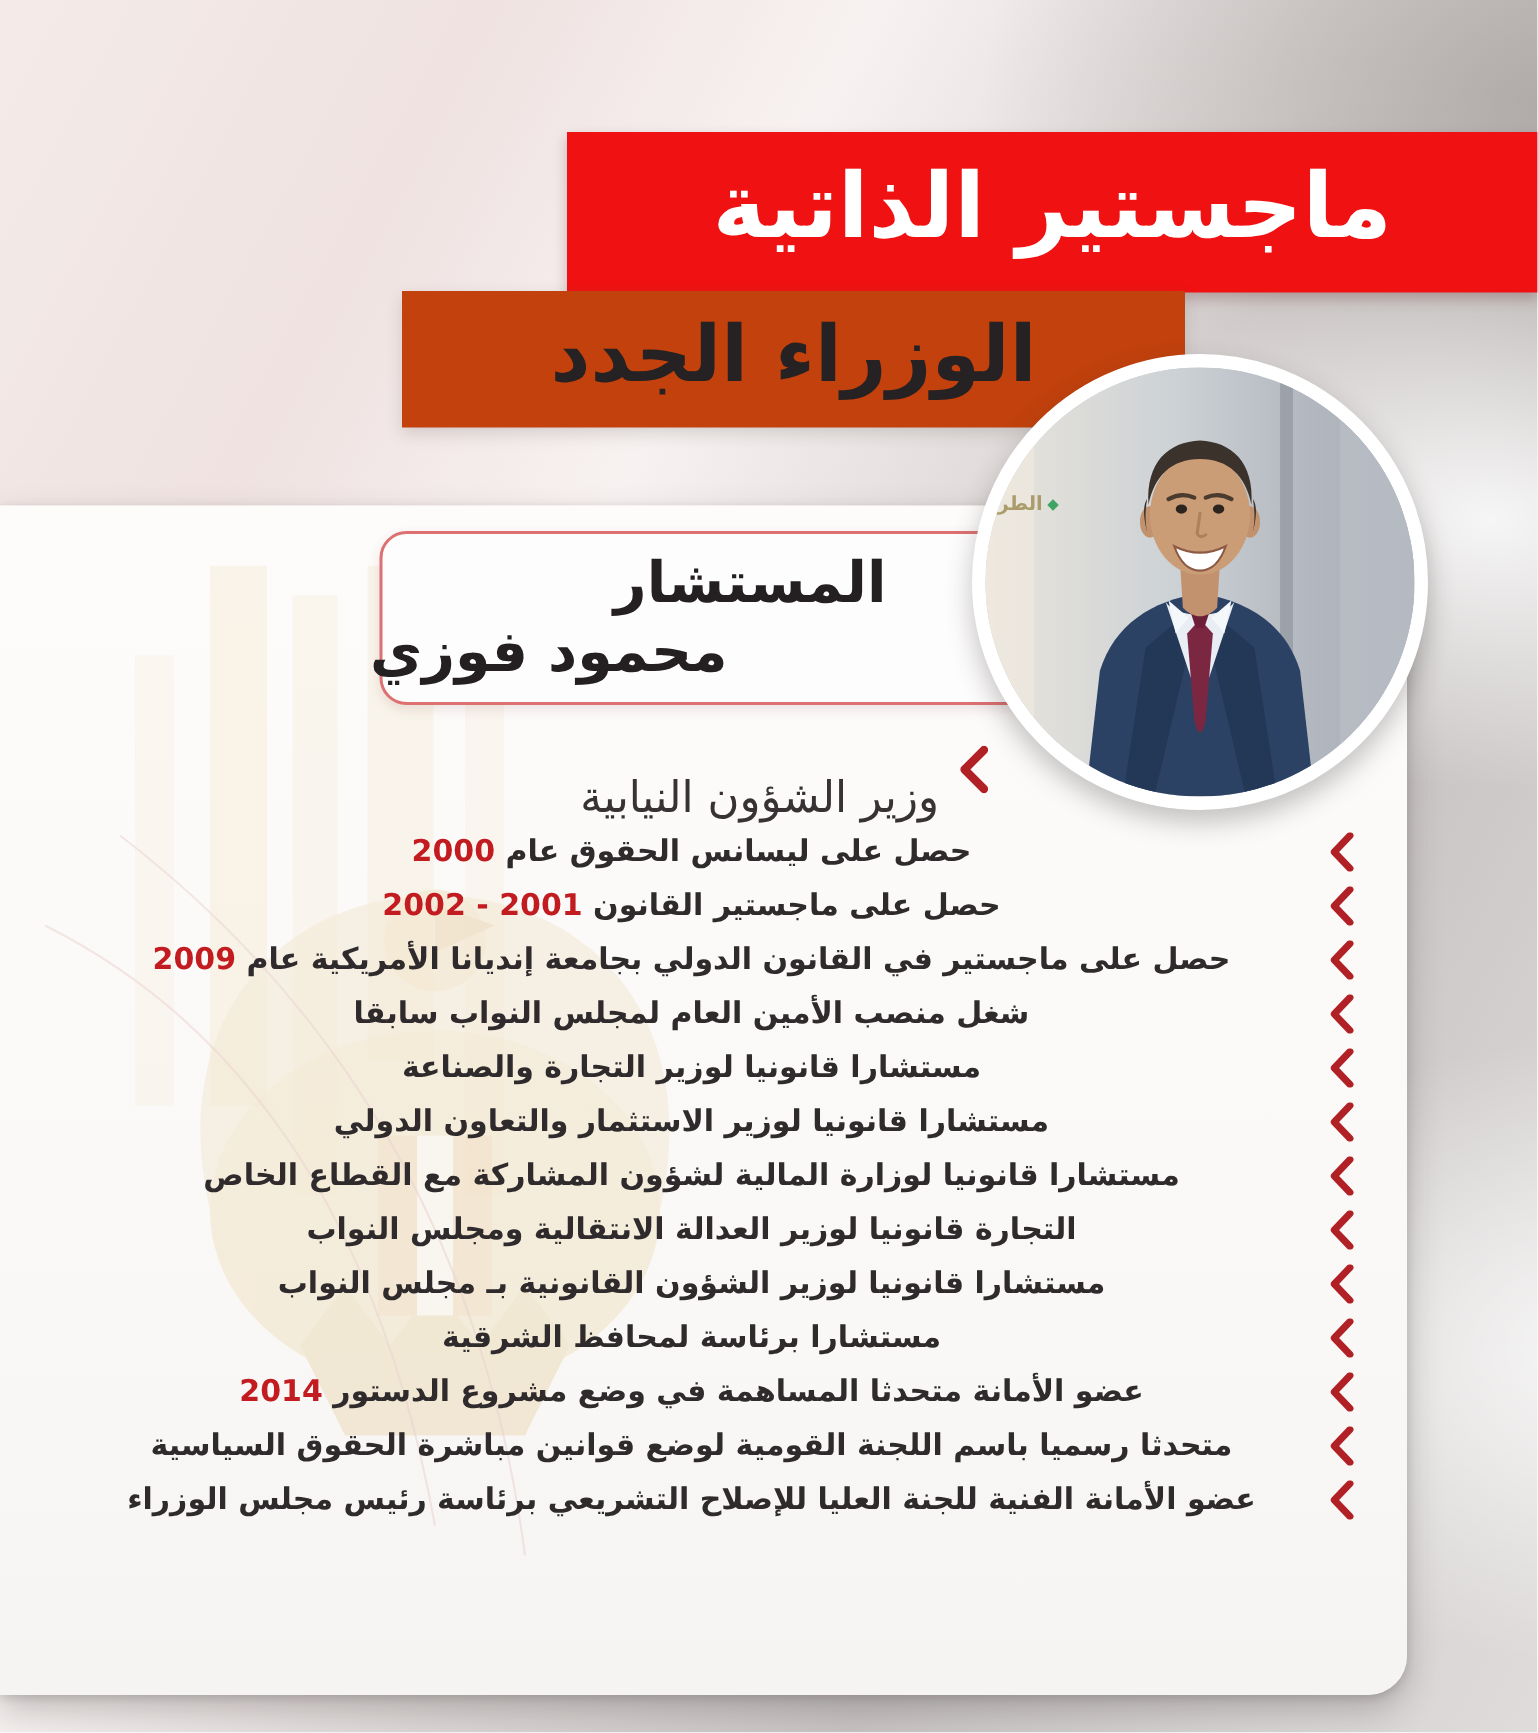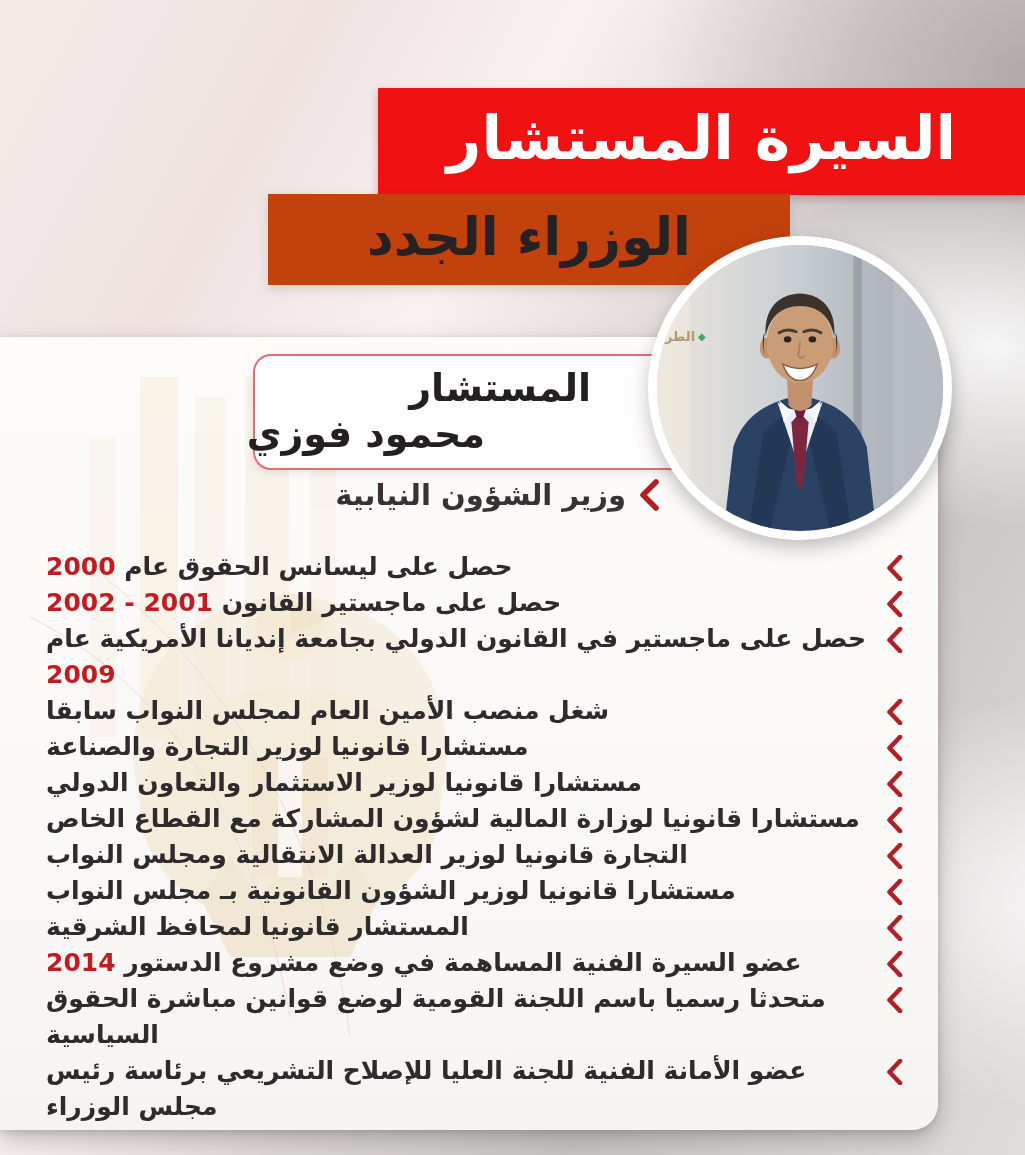--- a/index.html
+++ b/index.html
@@ -64,21 +64,21 @@
     color:#242021;font-weight:800;}
   .name-line.l1{top:10px;right:116px;font-size:38px;}
   .name-line.l2{top:56px;right:222px;font-size:38px;text-align:center;}
 
   
   .position-row{
     position:absolute;top:141px;right:278px;
     direction:rtl;display:flex;align-items:center;gap:12px;z-index:2;
   }
   .position-row .pos-text{
-    color:#383234;font-weight:700;font-size:29px;white-space:nowrap;direction:rtl;
+    color:#383234;font-weight:400;font-size:29px;white-space:nowrap;direction:rtl;margin-top:36px;
   }
   .chev-svg{display:block;}
   .chev-svg path{fill:none;stroke:var(--accent-red,#b02025);stroke-linecap:round;stroke-linejoin:round;}
 
   
   .photo{
     position:absolute;left:648px;top:236px;width:304px;height:304px;
     border-radius:50%;border:9px solid #ffffff;box-sizing:border-box;
     overflow:hidden;z-index:5;
     box-shadow:0 8px 18px rgba(60,55,53,.30);
@@ -95,22 +95,22 @@
   .bullets{
     list-style:none;margin:0;padding:0;
     position:absolute;top:212px;right:35px;left:46px;
   }
   .bullet{
     direction:rtl;display:flex;align-items:flex-start;
     min-height:36px;
   }
   .bullet .chev{flex:0 0 auto;margin-left:10px;margin-top:6px;}
   .bullet .btext{
-    flex:1 1 auto;direction:rtl;text-align:left;
-    color:var(--text-dark,#2f2a2c);font-weight:800;font-size:25px;line-height:36px;
+    flex:1 1 auto;direction:rtl;text-align:center;
+    color:var(--text-dark,#2f2a2c);font-weight:800;font-size:20px;line-height:36px;
   }
   .bullet .btext .red{color:var(--year-red,#c21b20);}
 </style>
 </head>
 <body>
 
 <div class="stage">
 
   <div class="bg"></div>
 
@@ -227,29 +227,29 @@
             </svg>
           </span>
           <span class="btext"><span>مستشارا قانونيا لوزير الشؤون القانونية بـ مجلس النواب</span></span>
         </li>
         <li class="bullet">
           <span class="chev">
             <svg class="chev-svg" width="17" height="26" viewBox="0 0 17 26">
               <path d="M14 2 L3.5 13 L14 24" stroke-width="4.6"></path>
             </svg>
           </span>
-          <span class="btext"><span>المستشار قانونيا لمحافظ الشرقية</span></span>
-        </li>
-        <li class="bullet">
-          <span class="chev">
-            <svg class="chev-svg" width="17" height="26" viewBox="0 0 17 26">
-              <path d="M14 2 L3.5 13 L14 24" stroke-width="4.6"></path>
-            </svg>
-          </span>
-          <span class="btext"><span>عضو السيرة الفنية المساهمة في وضع مشروع الدستور </span><span class="red">2014</span></span>
+          <span class="btext"><span>مستشارا برئاسة لمحافظ الشرقية</span></span>
+        </li>
+        <li class="bullet">
+          <span class="chev">
+            <svg class="chev-svg" width="17" height="26" viewBox="0 0 17 26">
+              <path d="M14 2 L3.5 13 L14 24" stroke-width="4.6"></path>
+            </svg>
+          </span>
+          <span class="btext"><span>عضو الأمانة متحدثا المساهمة في وضع مشروع الدستور </span><span class="red">2014</span></span>
         </li>
         <li class="bullet">
           <span class="chev">
             <svg class="chev-svg" width="17" height="26" viewBox="0 0 17 26">
               <path d="M14 2 L3.5 13 L14 24" stroke-width="4.6"></path>
             </svg>
           </span>
           <span class="btext"><span>متحدثا رسميا باسم اللجنة القومية لوضع قوانين مباشرة الحقوق السياسية</span></span>
         </li>
         <li class="bullet">
@@ -257,21 +257,21 @@
             <svg class="chev-svg" width="17" height="26" viewBox="0 0 17 26">
               <path d="M14 2 L3.5 13 L14 24" stroke-width="4.6"></path>
             </svg>
           </span>
           <span class="btext"><span>عضو الأمانة الفنية للجنة العليا للإصلاح التشريعي برئاسة رئيس مجلس الوزراء</span></span>
         </li>
       </ul>
   </div>
 
   <div class="banner">
-    <span class="title">السيرة المستشار</span>
+    <span class="title">ماجستير الذاتية</span>
   </div>
 
   <div class="subtitle-box">
     <span class="subtitle">الوزراء الجدد</span>
   </div>
 
   <div class="photo">
     <svg viewBox="0 0 300 300" xmlns="http://www.w3.org/2000/svg" preserveAspectRatio="xMidYMid slice">
       <defs>
         <linearGradient id="wall" x1="0" y1="0" x2="1" y2="0">

